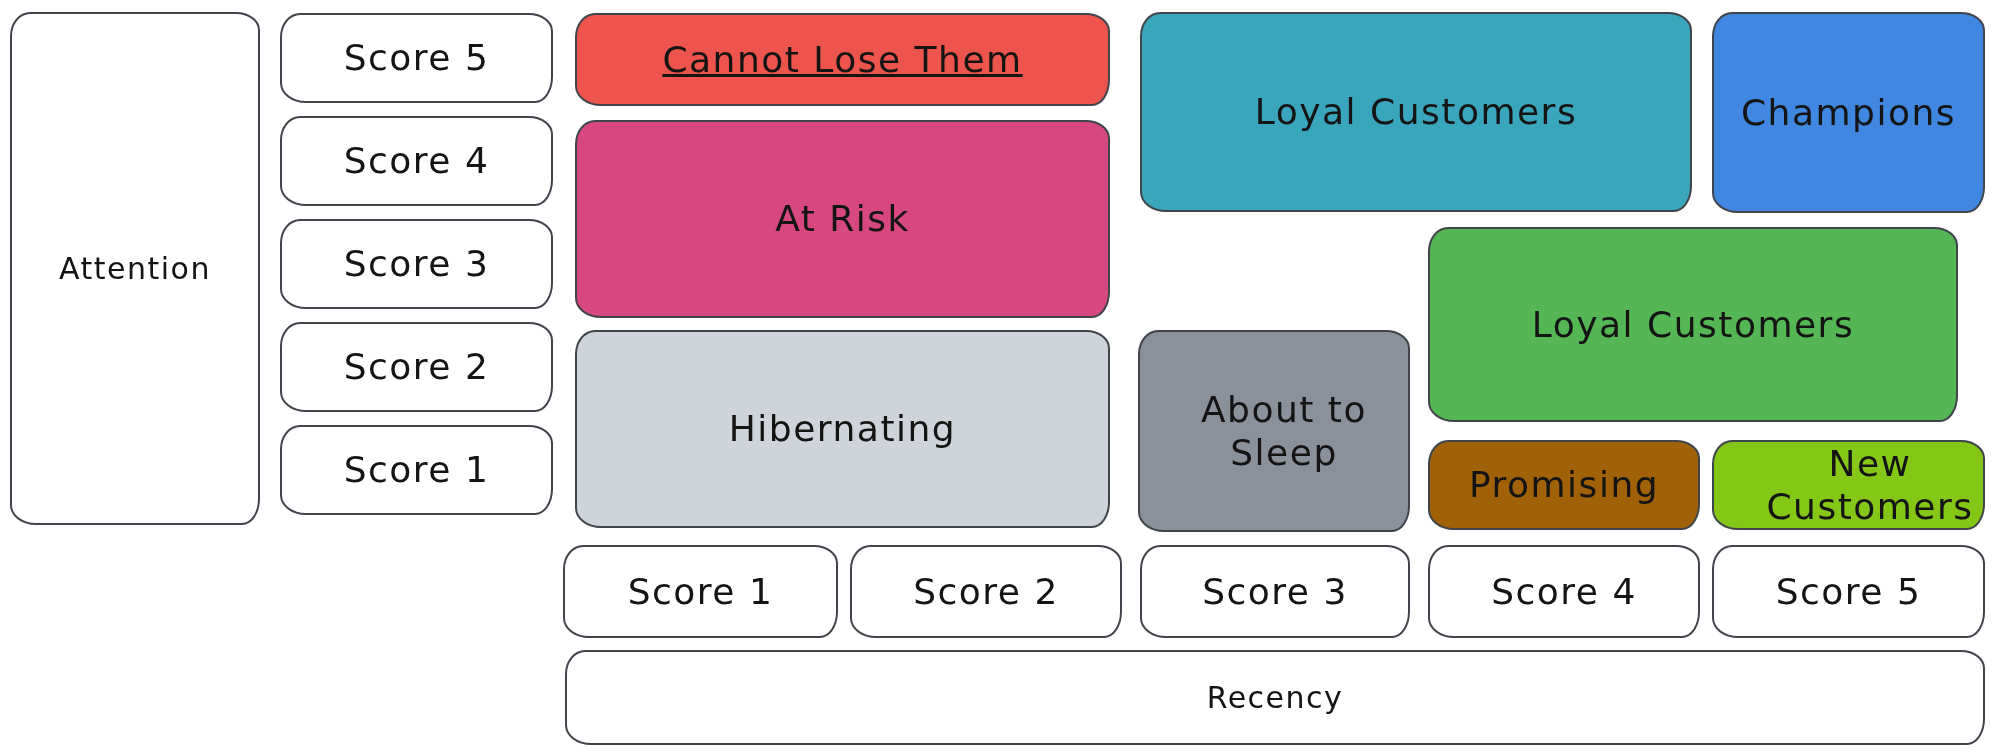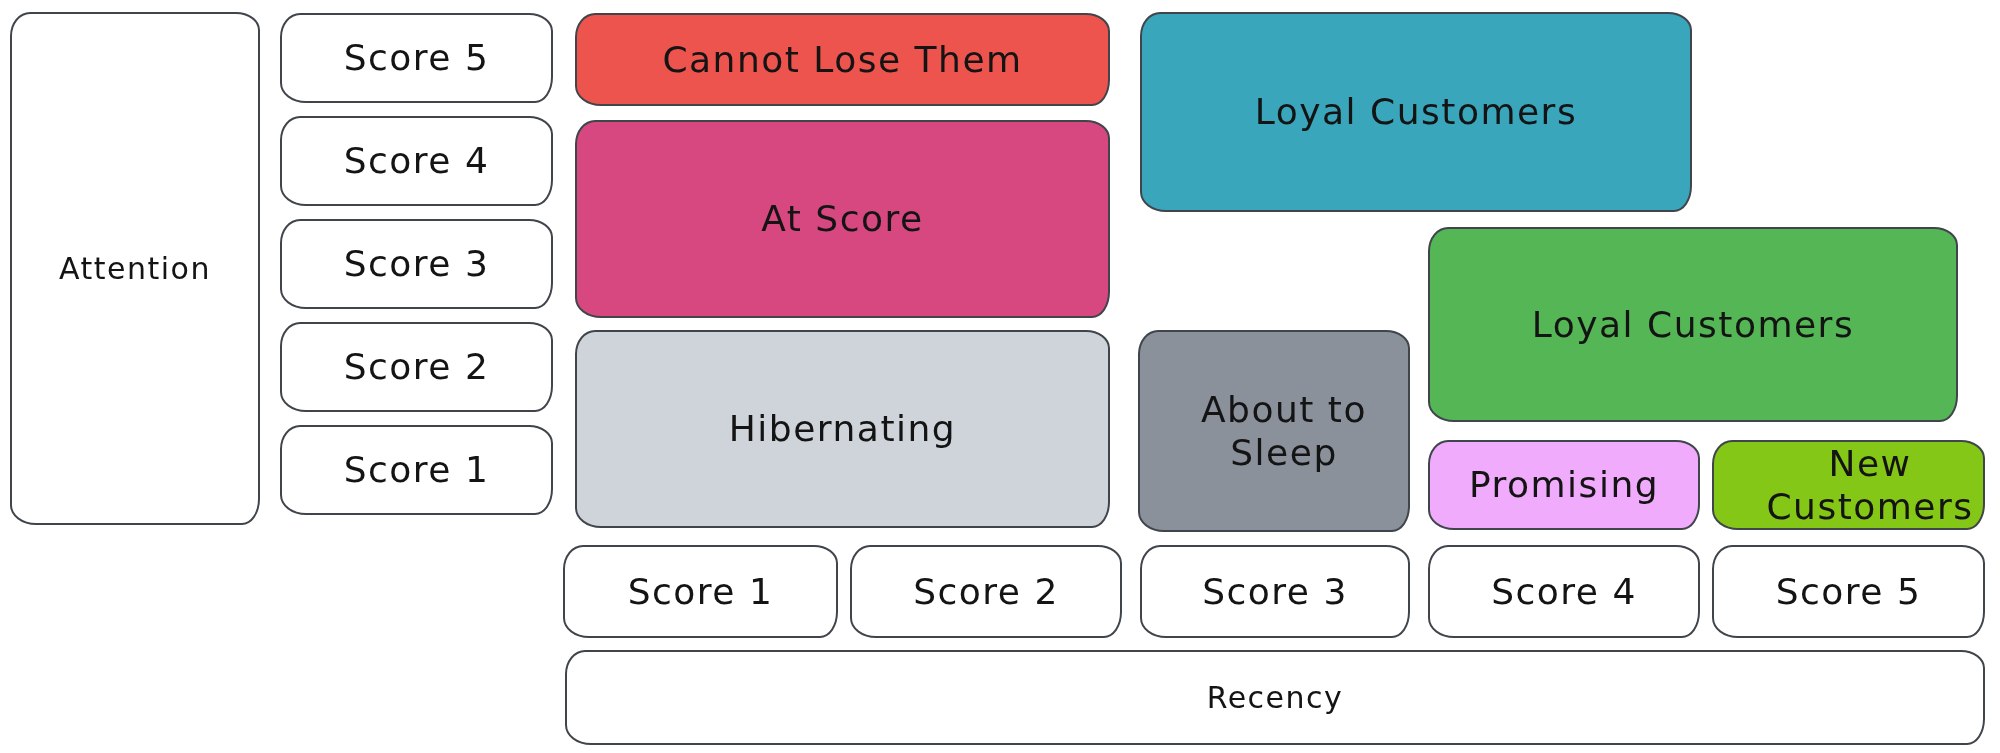--- a/index.html
+++ b/index.html
@@ -80,41 +80,44 @@
   <div class="box" id="fscore-3">
     <span>Score 3</span>
   </div>
   <div class="box" id="fscore-2">
     <span>Score 2</span>
   </div>
   <div class="box" id="fscore-1">
     <span>Score 1</span>
   </div>
 
-  <div class="box" id="seg-cannot-lose" style="background: rgb(238, 84, 78);">
+  <div class="box" id="seg-cannot-lose" style="background: rgb(238, 84, 78); text-decoration: underline;">
     <span>Cannot Lose Them</span>
   </div>
   <div class="box" id="seg-at-risk" style="background: rgb(214, 72, 127);">
-    <span>At Score</span>
+    <span>At Risk</span>
   </div>
   <div class="box" id="seg-hibernating" style="background: rgb(206, 212, 218);">
     <span>Hibernating</span>
   </div>
 
   <div class="box" id="seg-loyal-teal" style="background: rgb(58, 166, 188);">
     <span>Loyal Customers</span>
   </div>
+  <div class="box" id="seg-champions" style="background: rgb(64, 135, 226);">
+    <span>Champions</span>
+  </div>
 
   <div class="box" id="seg-about-sleep" style="background: rgb(138, 145, 155);">
     <span>About to Sleep</span>
   </div>
   <div class="box" id="seg-loyal-green" style="background: rgb(84, 182, 84);">
     <span>Loyal Customers</span>
   </div>
-  <div class="box" id="seg-promising" style="background: #f0abfc;">
+  <div class="box" id="seg-promising" style="background: #a16207;">
     <span>Promising</span>
   </div>
   <div class="box" id="seg-new-cust" style="background: rgb(133, 199, 22); padding-left: 43px;">
     <span>New Customers</span>
   </div>
 
   <div class="box" id="rscore-1">
     <span>Score 1</span>
   </div>
   <div class="box" id="rscore-2">

